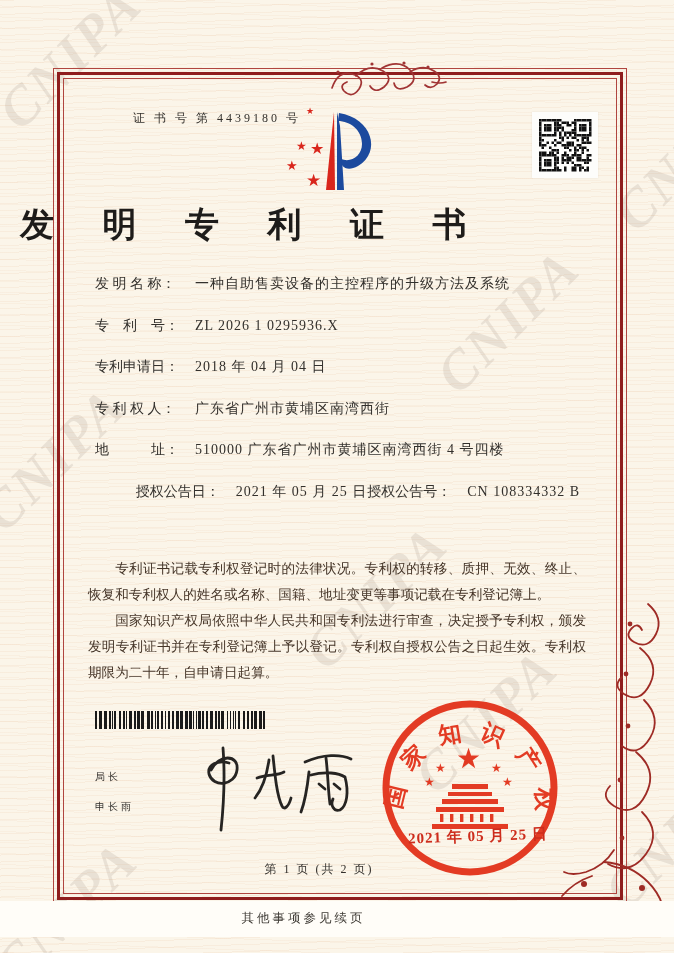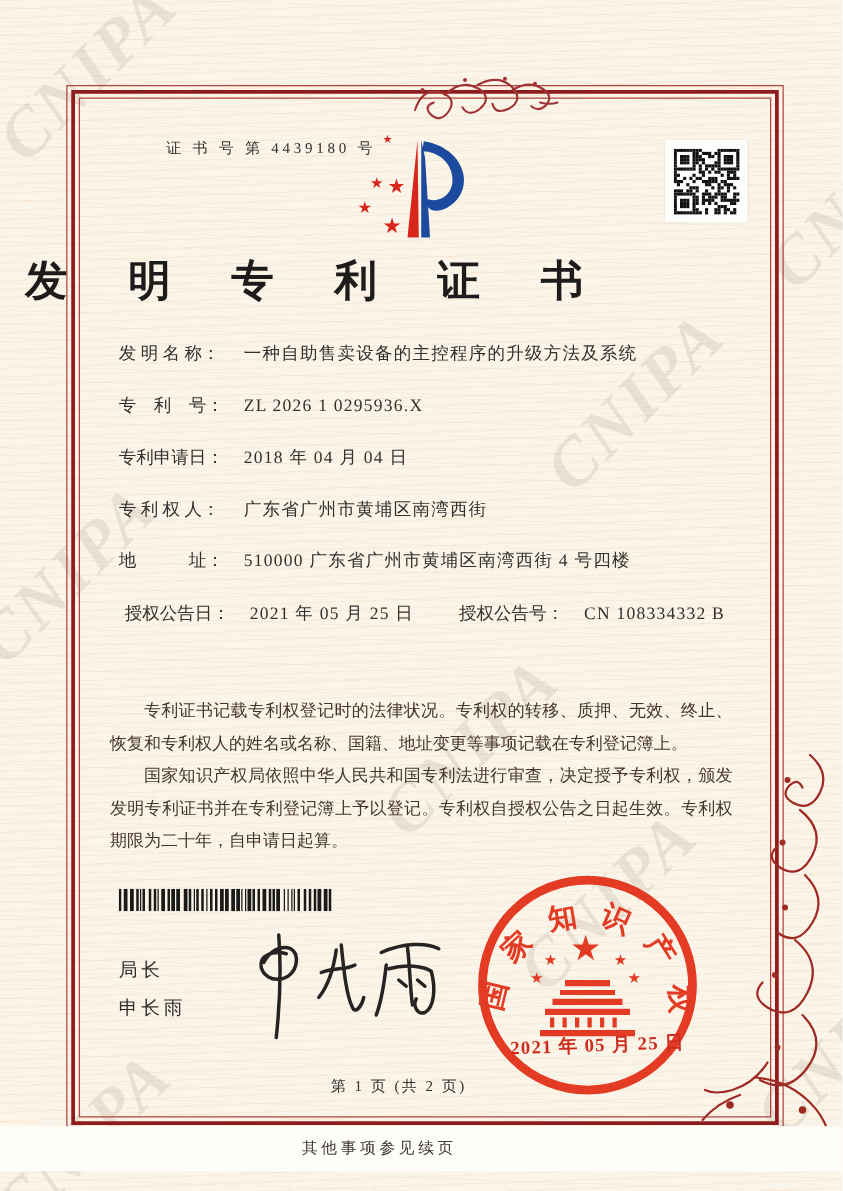--- a/index.html
+++ b/index.html
@@ -31,26 +31,26 @@
   .frame::after{content:'';position:absolute;inset:3px;border:1px solid #b0453f;}
   .abs{position:absolute;z-index:2;}
   .cert-no{left:93px;top:110px;font-size:12px;letter-spacing:3px;color:#33302c;margin-left:40px;}
   .title{left:0;right:0;top:202px;font-size:34px;font-weight:bold;
     letter-spacing:20px;color:#1e1c1a;text-indent:20px;}
   .fields{left:95px;top:276px;width:485px;font-size:14px;color:#33302c;}
   .frow{margin-bottom:25.5px;line-height:16px;}
   .flabel{display:inline-block;min-width:100px;white-space:pre;vertical-align:top;}
   .fvalue{letter-spacing:1px;}
   .frow-double{display:flex;justify-content:flex-end;}
-  .fcell2{margin-left:36px;}
+  .fcell2{}
   .paragraphs{left:88px;top:556px;width:498px;font-size:13.6px;line-height:1.92;
     color:#453528;text-align:justify;}
   .paragraphs p{margin:0;text-indent:2em;}
   .barcode-box{left:95px;top:711px;width:176px;height:18px;}
-  .signer{left:95px;top:762px;font-size:15px;letter-spacing:3px;color:#2e2b28;line-height:30px;}
+  .signer{left:95px;top:762px;font-size:10px;letter-spacing:3px;color:#2e2b28;line-height:30px;}
   .signature-svg{left:185px;top:740px;}
   .seal-svg{left:378px;top:696px;}
   .seal-date{left:394px;top:827px;width:168px;text-align:center;font-size:15px;
     letter-spacing:1px;color:#cd2c1c;transform:rotate(-2deg);font-weight:bold;z-index:3;}
   .page-info{left:0;right:0;top:861px;text-align:center;font-size:12px;
     letter-spacing:2px;color:#33302c;transform:translateX(-18px);}
   .bottom-strip{position:absolute;z-index:2;left:0;top:901px;width:674px;height:36px;
     background:#fffdf8;padding-left:13px;}
   .footer-note{position:absolute;left:0;right:0;top:9px;text-align:center;font-size:12.5px;
     letter-spacing:3px;color:#3c3832;transform:translateX(-40px);}

